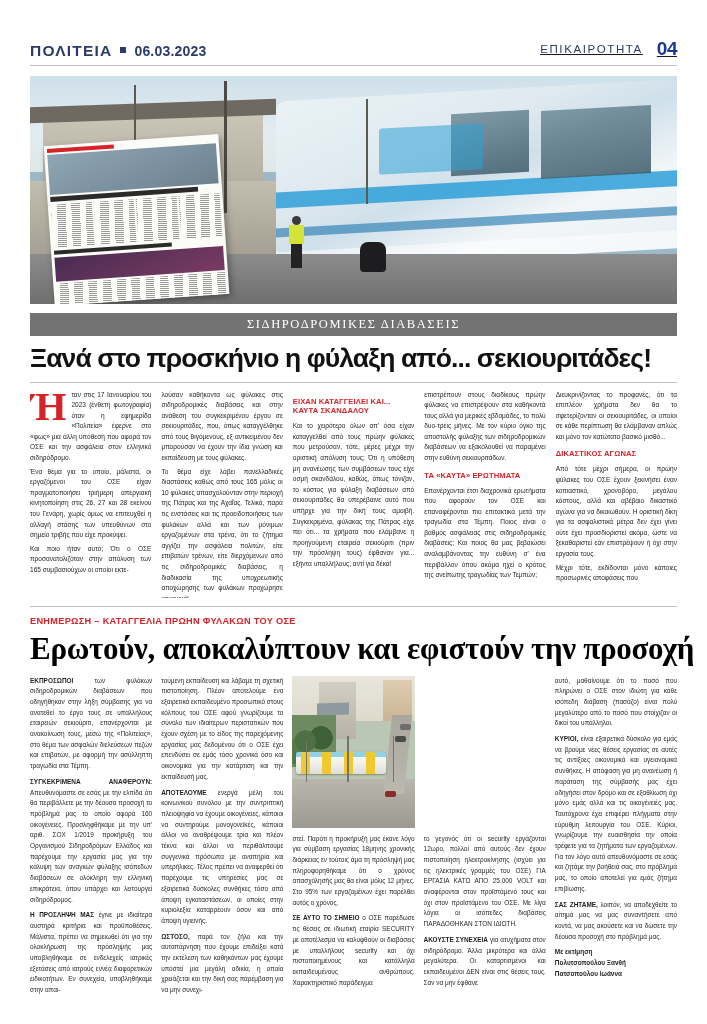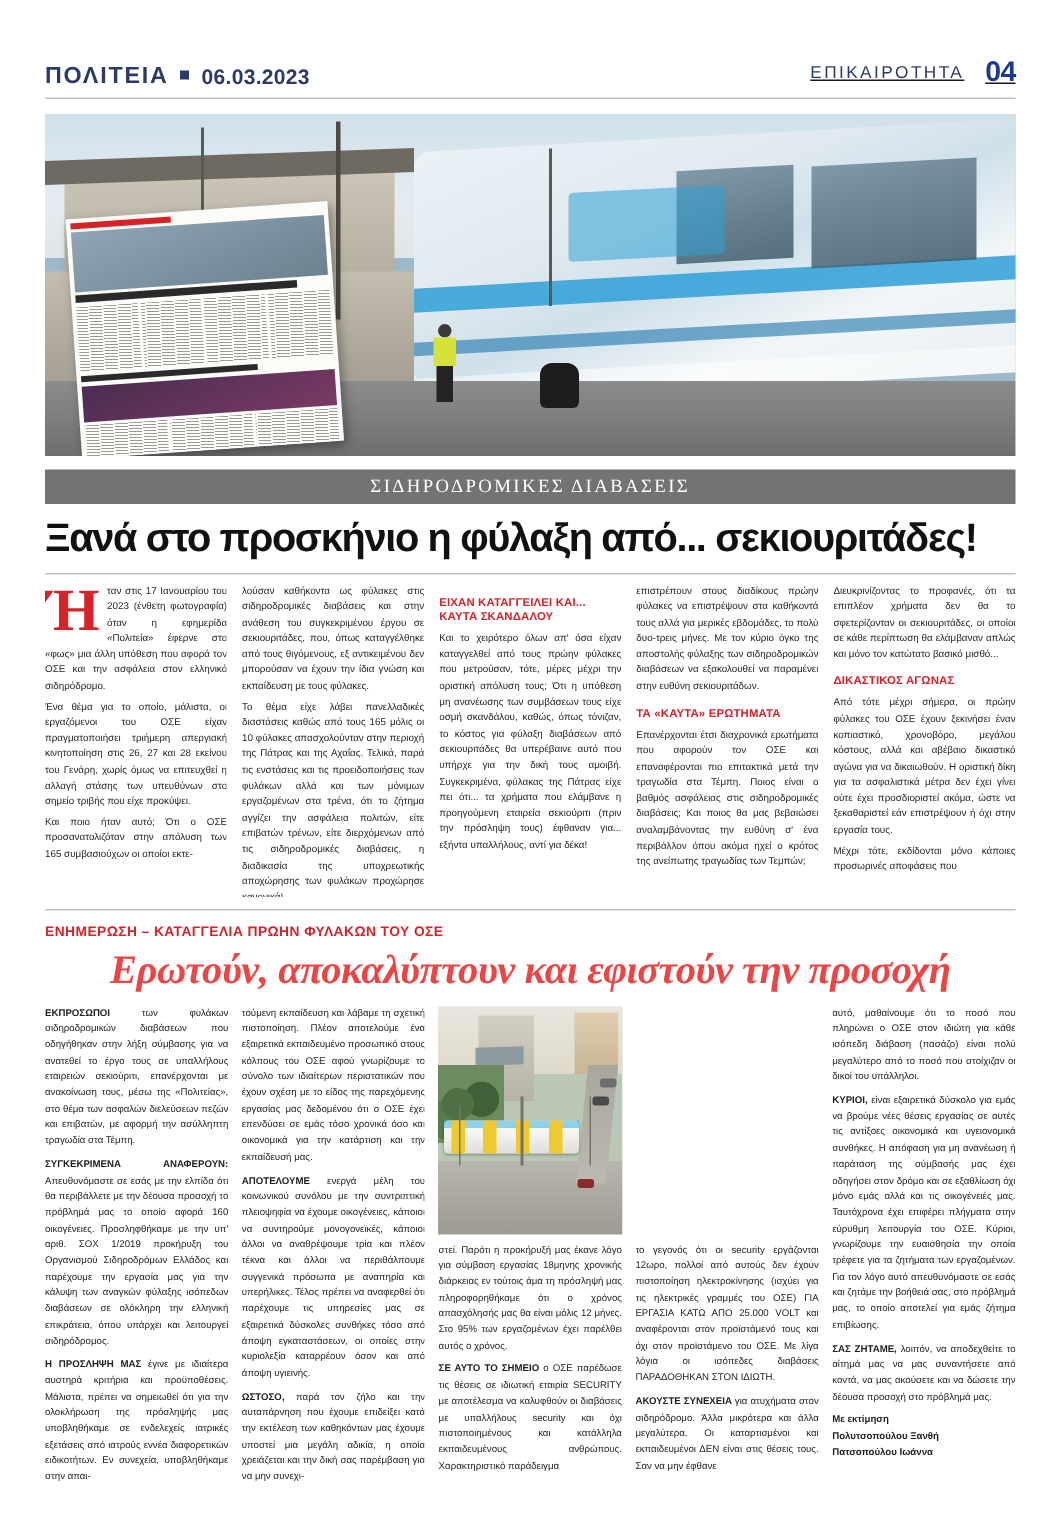--- a/index.html
+++ b/index.html
@@ -289,27 +289,26 @@
   .kicker2 {
     text-align: left;
     color: #d6232a;
     font-weight: bold;
     font-size: 9.2px;
     letter-spacing: 0.3px;
     margin-top: 9px;
   }
   .headline2 {
     font-family: "Liberation Serif", serif;
-    font-size: 27px;
+    font-size: 31px;
     text-align: center;
     margin: 5px 0 9px;
-    color: #ef4444;
+    color: #000000;
     letter-spacing: -0.3px;
     white-space: nowrap;
-    font-style: italic;
   }
   .body2 {
     display: flex;
     gap: 9px;
     height: 325px;
   }
   .col2 {
     flex: 1;
     font-size: 6.45px;
     line-height: 1.66;

